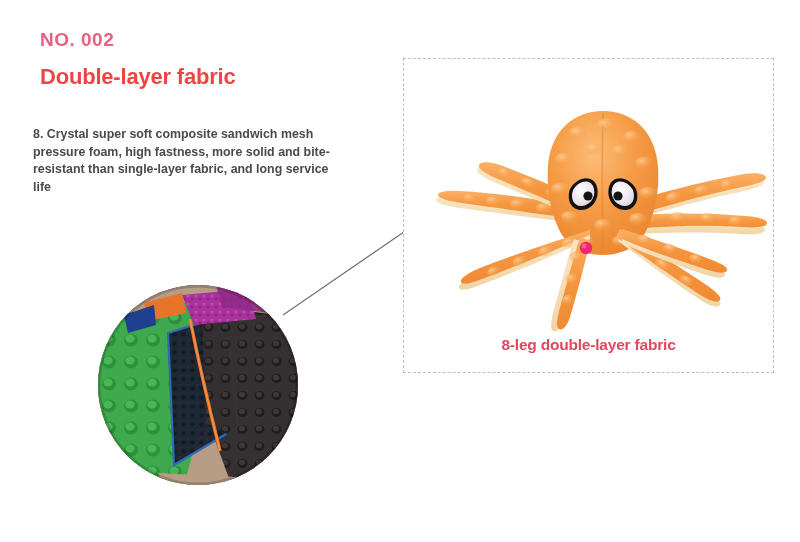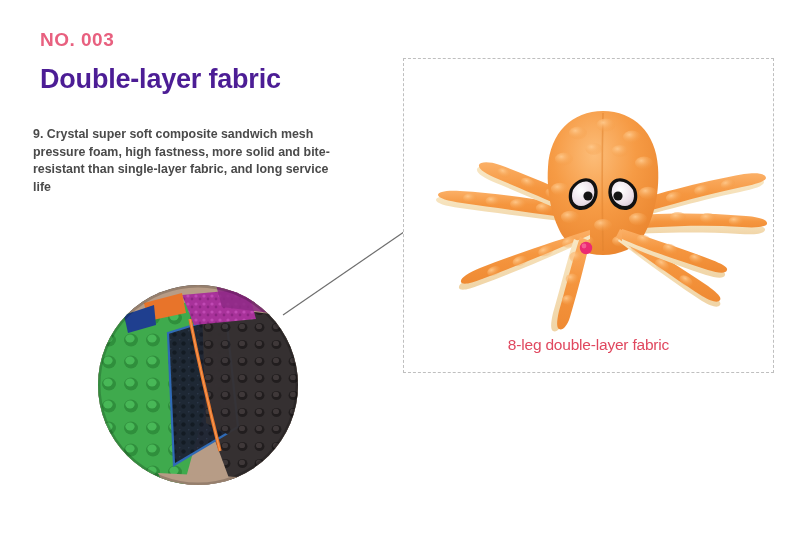--- a/index.html
+++ b/index.html
@@ -26,24 +26,24 @@
     font-size: 19px;
     font-weight: bold;
     letter-spacing: 0.5px;
     color: #e8607f;
     white-space: nowrap;
   }
   .headline {
     position: absolute;
     left: 40px;
     top: 64px;
-    font-size: 27px;
+    font-size: 22px;
     font-weight: bold;
     letter-spacing: -0.2px;
-    color: #4c1d95;
+    color: #ef4444;
     white-space: nowrap;
   }
   .para {
     position: absolute;
     left: 33px;
     font-size: 12.4px;
     font-weight: bold;
     line-height: 1.42;
     color: #4a4a4a;
     width: 312px;
@@ -62,21 +62,21 @@
     box-sizing: border-box;
     background: #ffffff;
   }
   .frame-caption {
     position: absolute;
     left: 0;
     right: 0;
     top: 277px;
     text-align: center;
     font-size: 15.5px;
-    font-weight: normal;
+    font-weight: bold;
     color: #e0485f;
     letter-spacing: -0.2px;
   }
 
   
   .octo {
     position: absolute;
     left: -6px;
     top: 34px;
     width: 384px;
@@ -104,25 +104,25 @@
     overflow: hidden;
     background: #2b2b2b;
   }
   .swatch-circle svg { display: block; }
 </style>
 </head>
 <body>
 
 <div id="page">
 
-  <div class="kicker">NO. 003</div>
+  <div class="kicker">NO. 002</div>
 
   <div class="headline">Double-layer fabric</div>
 
-  <div class="para para-1">9. Crystal super soft composite sandwich mesh pressure foam, high fastness, more solid and bite-resistant than single-layer fabric, and long service life</div>
+  <div class="para para-1">8. Crystal super soft composite sandwich mesh pressure foam, high fastness, more solid and bite-resistant than single-layer fabric, and long service life</div>
 
 
   <svg class="leader" viewBox="0 0 160 115" xmlns="http://www.w3.org/2000/svg">
     <line x1="13" y1="100" x2="147" y2="8" stroke="#6e6e6e" stroke-width="1.2"></line>
   </svg>
 
   <div class="product-frame">
 
     <svg class="octo" viewBox="0 0 384 240" xmlns="http://www.w3.org/2000/svg">
       <defs>

